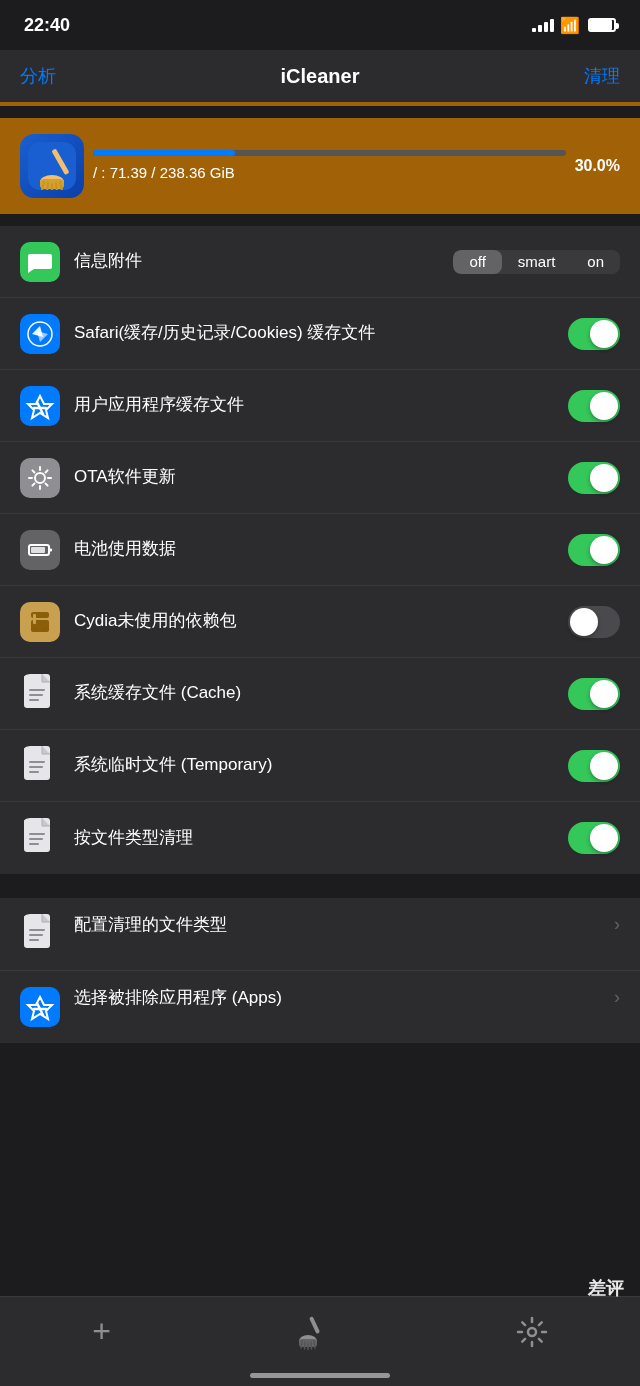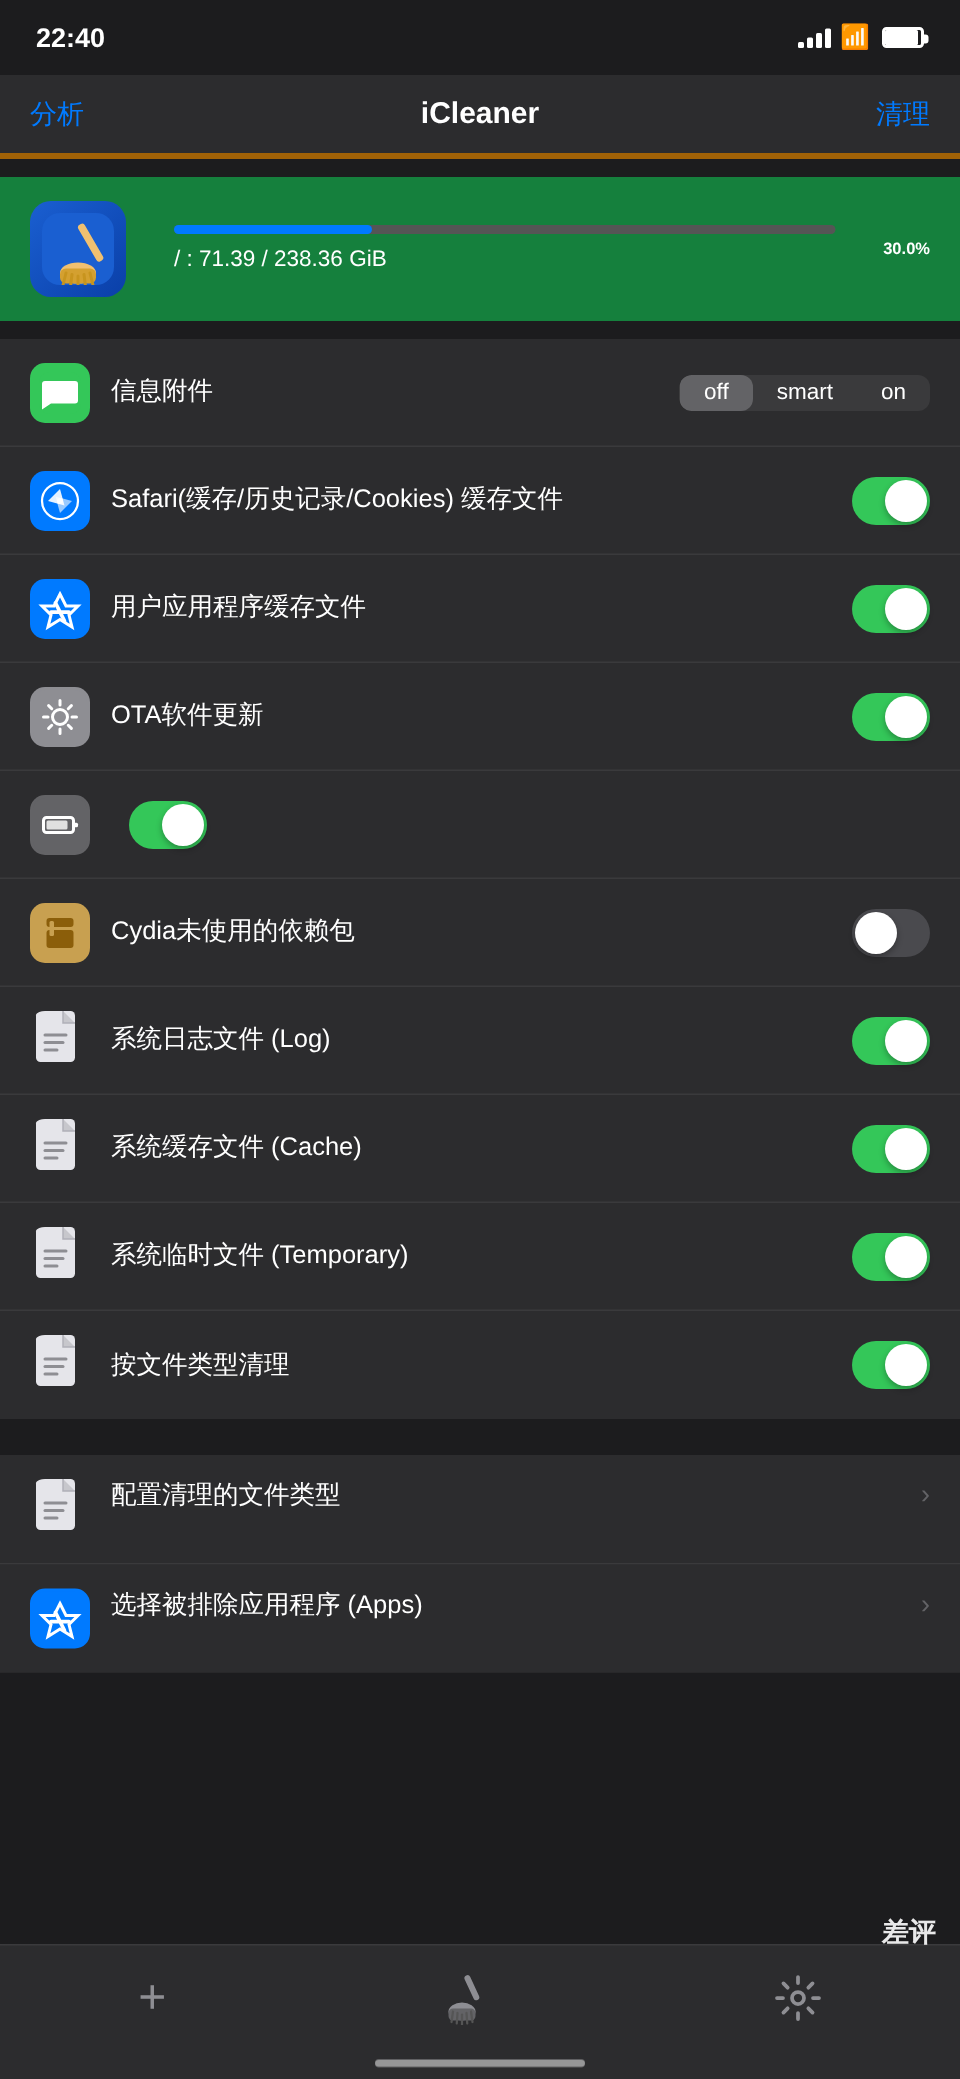--- a/index.html
+++ b/index.html
@@ -89,26 +89,26 @@
       color: #fff;
     }
     .nav-right {
       font-size: 18px;
       color: #007aff;
       font-weight: 400;
     }
 
     
     .storage-section {
-      background: #15803d;
+      background: #a16207;
       margin: 12px 0;
       padding: 16px 20px;
       display: flex;
       align-items: center;
-      gap: 32px;
+      gap: 9px;
     }
     .app-icon {
       width: 64px;
       height: 64px;
       border-radius: 14px;
       flex-shrink: 0;
       display: flex;
       align-items: center;
       justify-content: center;
       background: linear-gradient(135deg, #1a5fd1, #0a3fa8);
@@ -128,21 +128,21 @@
       height: 100%;
       background: #007aff;
       border-radius: 3px;
       width: 30%;
     }
     .storage-text {
       font-size: 15px;
       color: #fff;
     }
     .storage-percent {
-      font-size: 11px;
+      font-size: 16px;
       font-weight: 600;
       color: #fff;
       flex-shrink: 0;
     }
 
     
     .section {
       background: #2c2c2e;
       margin-bottom: 12px;
     }
@@ -433,56 +433,39 @@
     </div>
     <div class="list-item">
       <div class="item-icon" style="background: rgb(99, 99, 102);">
         <svg width="36" height="36" viewBox="0 0 36 36">
           <rect width="36" height="36" rx="8" fill="#636366"></rect>
           <rect x="7" y="13" width="20" height="10" rx="2" fill="none" stroke="white" stroke-width="2"></rect>
           <rect x="27" y="16.5" width="3" height="3" rx="1" fill="white"></rect>
           <rect x="9" y="15" width="14" height="6" rx="1" fill="white" opacity="0.8"></rect>
         </svg>
       </div>
+      <span class="item-label">电池使用数据</span>
       <div class="item-control">
         <div class="toggle on">
           <div class="toggle-knob"></div>
         </div>
       </div>
     </div>
     <div class="list-item">
       <div class="item-icon" style="background: rgb(200, 160, 80);">
         <svg width="36" height="36" viewBox="0 0 36 36">
           <rect width="36" height="36" rx="8" fill="#c8a050"></rect>
           <rect x="9" y="8" width="18" height="6" rx="2" fill="#8B5E0A"></rect>
           <rect x="9" y="16" width="18" height="12" rx="2" fill="#8B5E0A"></rect>
           <rect x="11" y="10" width="3" height="10" fill="#c8a050" rx="1"></rect>
         </svg>
       </div>
       <span class="item-label">Cydia未使用的依赖包</span>
       <div class="item-control">
         <div class="toggle off">
-          <div class="toggle-knob"></div>
-        </div>
-      </div>
-    </div>
-    <div class="list-item">
-      <div class="item-icon" style="background: transparent;">
-        <svg width="36" height="42" viewBox="0 0 36 42">
-          <rect x="2" y="1" width="26" height="34" rx="3" fill="#e5e5ea"></rect>
-          <path d="M20 1 L28 9 L20 9 Z" fill="#c7c7cc"></path>
-          <path d="M20 1 L20 9 L28 9" fill="none" stroke="#b0b0b8" stroke-width="1"></path>
-          <rect x="7" y="16" width="16" height="2" rx="1" fill="#8e8e93"></rect>
-          <rect x="7" y="21" width="14" height="2" rx="1" fill="#8e8e93"></rect>
-          <rect x="7" y="26" width="10" height="2" rx="1" fill="#8e8e93"></rect>
-        </svg>
-      </div>
-      <span class="item-label">系统日志文件 (Log)</span>
-      <div class="item-control">
-        <div class="toggle on">
           <div class="toggle-knob"></div>
         </div>
       </div>
     </div>
     <div class="list-item">
       <div class="item-icon" style="background: transparent;">
         <svg width="36" height="42" viewBox="0 0 36 42">
           <rect x="2" y="1" width="26" height="34" rx="3" fill="#e5e5ea"></rect>
           <path d="M20 1 L28 9 L20 9 Z" fill="#c7c7cc"></path>
           <path d="M20 1 L20 9 L28 9" fill="none" stroke="#b0b0b8" stroke-width="1"></path>

